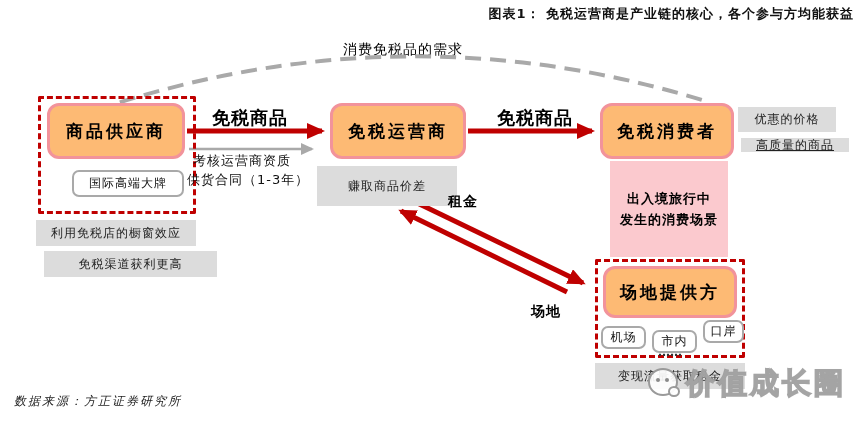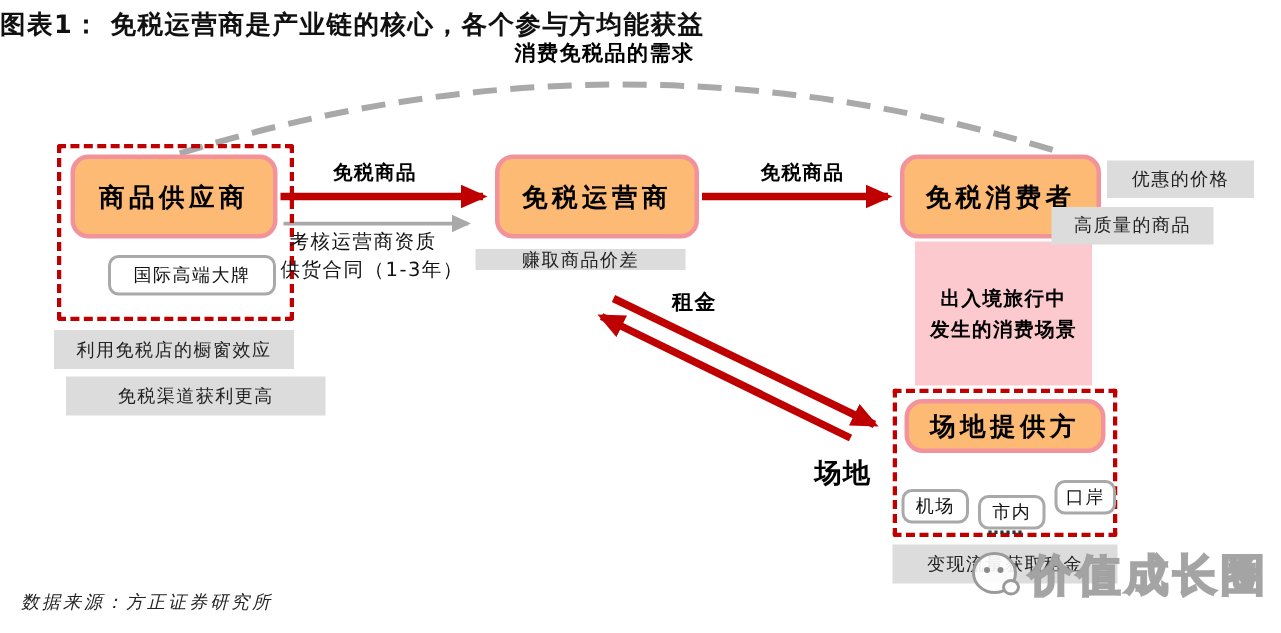--- a/index.html
+++ b/index.html
@@ -1,34 +1,34 @@
 <!DOCTYPE html>
 <html><head>
 <meta charset="utf-8">
 <style>
   * { margin:0; padding:0; box-sizing:border-box; }
   body { background:#fff; font-family:"DejaVu Sans","Liberation Sans",sans-serif; }
   .canvas { position:relative; width:854px; height:422px; background:#fff; overflow:hidden; }
 
   .abs { position:absolute; }
-  .title { top:5px; left:0; width:100%; text-align:left; font-size:17px; font-weight:bold; color:#111; letter-spacing:1px; }
-  .subtitle { top:27px; left:278px; width:250px; text-align:center; font-size:14px; font-weight:bold; color:#000; letter-spacing:1px; }
+  .title { top:5px; left:0; width:100%; text-align:right; font-size:13px; font-weight:bold; color:#111; letter-spacing:1px; }
+  .subtitle { top:41px; left:278px; width:250px; text-align:center; font-size:14px; font-weight:normal; color:#000; letter-spacing:1px; }
 
   svg.layer { position:absolute; left:0; top:0; }
 
   .mainbox { border:3px solid #f2939b; border-radius:12px; background:#fdba74;
              display:flex; align-items:center; justify-content:center;
              font-size:17px; font-weight:bold; color:#000; letter-spacing:3px; z-index:2; }
   .group { border:3px dashed #bf0000; border-radius:2px; z-index:1; }
   .tagbox { border:2px solid #a9a9a9; border-radius:7px; background:#fff;
             display:flex; align-items:center; justify-content:center;
             font-size:12px; color:#111; letter-spacing:1px; z-index:2; }
   .graybox { background:#dcdcdc; display:flex; align-items:center; justify-content:center;
              font-size:12px; color:#222; letter-spacing:1px; z-index:2; }
-  .flowlabel { font-size:13px; font-weight:bold; color:#000; text-align:center; letter-spacing:1px; z-index:3; }
+  .flowlabel { font-size:18px; font-weight:bold; color:#000; text-align:center; letter-spacing:1px; z-index:3; }
   .smalltext { font-size:13px; color:#111; letter-spacing:1px; z-index:3; }
   .scenebox { background:#fbc9ce; display:flex; flex-direction:column; align-items:center; justify-content:center;
               gap:3px; font-size:13px; font-weight:bold; color:#000; letter-spacing:1px; z-index:1; }
   .dots { text-align:center; font-size:12px; font-weight:bold; color:#333; z-index:2; }
   .footer { font-size:12px; font-style:italic; color:#222; font-family:"Liberation Serif","DejaVu Serif",serif; letter-spacing:2px; }
 
   .watermark { display:flex; align-items:center; gap:4px; z-index:6; }
   .wm-icon { position:relative; width:34px; height:32px; }
   .wm-icon .bubble { position:absolute; left:0; top:0; width:30px; height:28px; border-radius:50%;
                      background:rgba(255,255,255,.9); border:2px solid #9a9a9a; }
@@ -69,37 +69,37 @@
   <div class="abs mainbox" style="left:47px; top:103px; width:138px; height:56px;">商品供应商</div>
   <div class="abs tagbox" style="left:72px; top:170px; width:112px; height:27px;">国际高端大牌</div>
   <div class="abs graybox" style="left:36px; top:220px; width:160px; height:26px;">利用免税店的橱窗效应</div>
   <div class="abs graybox" style="left:44px; top:251px; width:173px; height:26px;">免税渠道获利更高</div>
 
   <div class="abs flowlabel" style="left:204px; top:106px; width:92px;">免税商品</div>
   <div class="abs smalltext" style="left:193px; top:152px;">考核运营商资质</div>
   <div class="abs smalltext" style="left:187px; top:171px;">供货合同（1-3年）</div>
 
   <div class="abs mainbox" style="left:330px; top:103px; width:136px; height:56px;">免税运营商</div>
-  <div class="abs graybox" style="left:317px; top:166px; width:140px; height:14px;">赚取商品价差</div>
+  <div class="abs graybox" style="left:317px; top:166px; width:140px; height:40px;">赚取商品价差</div>
 
   <div class="abs flowlabel" style="left:489px; top:106px; width:92px;">免税商品</div>
 
   <div class="abs mainbox" style="left:600px; top:103px; width:134px; height:56px;">免税消费者</div>
   <div class="abs graybox" style="left:738px; top:107px; width:98px; height:25px;">优惠的价格</div>
-  <div class="abs graybox" style="left:701px; top:138px; width:108px; height:25px;">高质量的商品</div>
+  <div class="abs graybox" style="left:741px; top:138px; width:108px; height:14px;text-decoration:underline;">高质量的商品</div>
   <div class="abs scenebox" style="left:610px; top:161px; width:118px; height:96px;">
     <div>出入境旅行中</div>
     <div>发生的消费场景</div>
   </div>
 
   <div class="abs flowlabel" style="left:448px; top:193px; font-size:14px;">租金</div>
-  <div class="abs flowlabel" style="left:543px; top:303px; font-size:18px;">场地</div>
+  <div class="abs flowlabel" style="left:531px; top:303px; font-size:14px;">场地</div>
 
   <div class="abs group" style="left:595px; top:259px; width:150px; height:99px;"></div>
-  <div class="abs mainbox" style="left:603px; top:266px; width:134px; height:36px;">场地提供方</div>
+  <div class="abs mainbox" style="left:603px; top:266px; width:134px; height:52px;">场地提供方</div>
   <div class="abs tagbox" style="left:601px; top:326px; width:45px; height:23px;">机场</div>
   <div class="abs tagbox" style="left:652px; top:330px; width:45px; height:23px;">市内</div>
   <div class="abs tagbox" style="left:703px; top:320px; width:41px; height:23px;">口岸</div>
   <div class="abs dots" style="left:595px; top:345px; width:150px;">……</div>
   <div class="abs graybox" style="left:595px; top:363px; width:150px; height:26px;">变现流量获取租金</div>
 
   <div class="abs footer" style="left:14px; top:393px;">数据来源：方正证券研究所</div>
 
   <div class="abs watermark" style="left:648px; top:364px;">
     <div class="wm-icon">

